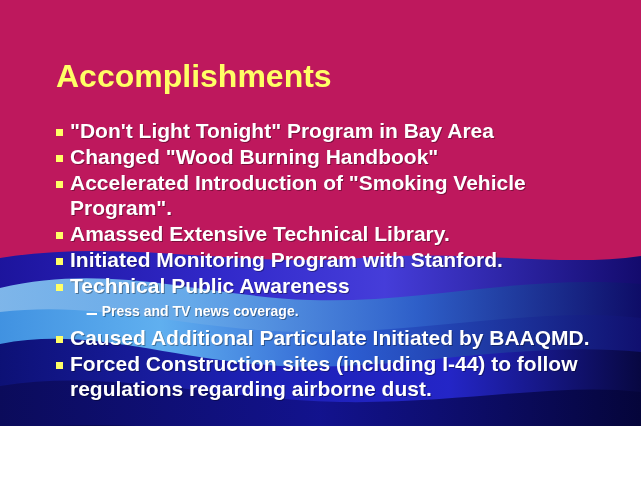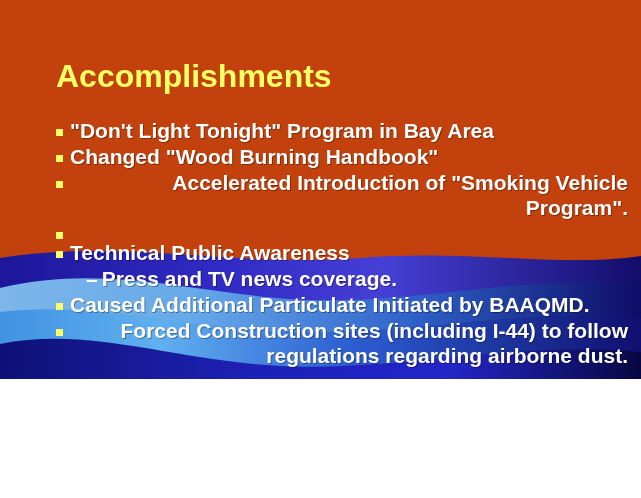--- a/index.html
+++ b/index.html
@@ -8,24 +8,23 @@
   }
   body {
     width: 641px;
     height: 498px;
     overflow: hidden;
     font-family: "Liberation Sans", sans-serif;
   }
   #slide {
     position: relative;
     width: 641px;
-    height: 379px;
-    background: #c2410c;
+    height: 426px;
+    background: #be185d;
     overflow: hidden;
-    text-align: right;
   }
   .wave-svg {
     position: absolute;
     left: 0;
     top: 0;
     width: 641px;
     height: 498px;
   }
   #title {
     position: absolute;
@@ -71,21 +70,21 @@
   }
   .sub-marker {
     flex: 0 0 auto;
     color: #FFFFFF;
     font-size: 21px;
     font-weight: bold;
     line-height: 25px;
     margin-right: 4px;
   }
   .sub-text {
-    font-size: 21px;
+    font-size: 14px;
     font-weight: bold;
     color: #FFFFFF;
     line-height: 25px;
     text-shadow: 1px 1px 0 rgba(0,0,0,0.35);
   }
 </style>
 </head>
 <body>
 
 <div id="slide">
@@ -144,23 +143,28 @@
     <div class="bullet-row">
       <span class="bullet-marker"></span>
       <span class="bullet-text">Changed "Wood Burning Handbook"</span>
     </div>
 
     <div class="bullet-row">
       <span class="bullet-marker"></span>
       <span class="bullet-text">Accelerated Introduction  of "Smoking Vehicle Program".</span>
     </div>
 
+    <div class="bullet-row">
+      <span class="bullet-marker"></span>
+      <span class="bullet-text">Amassed Extensive Technical Library.</span>
+    </div>
 
     <div class="bullet-row">
       <span class="bullet-marker"></span>
+      <span class="bullet-text">Initiated Monitoring Program with Stanford.</span>
     </div>
 
     <div class="bullet-row">
       <span class="bullet-marker"></span>
       <span class="bullet-text">Technical Public Awareness</span>
     </div>
 
     <div class="sub-row">
       <span class="sub-marker">–</span>
       <span class="sub-text">Press and TV news coverage.</span>

